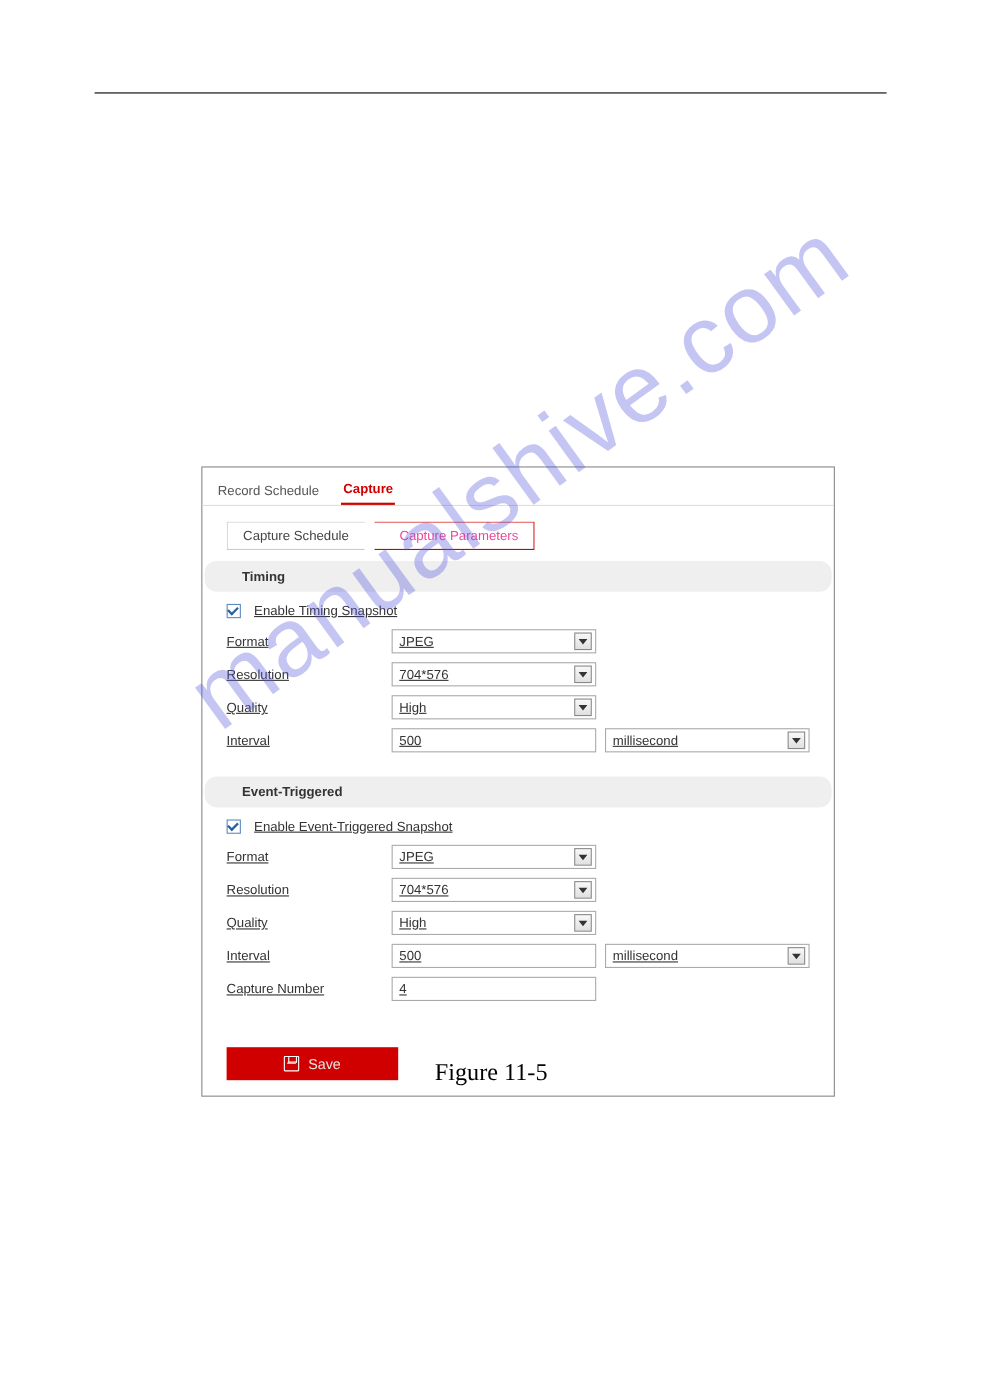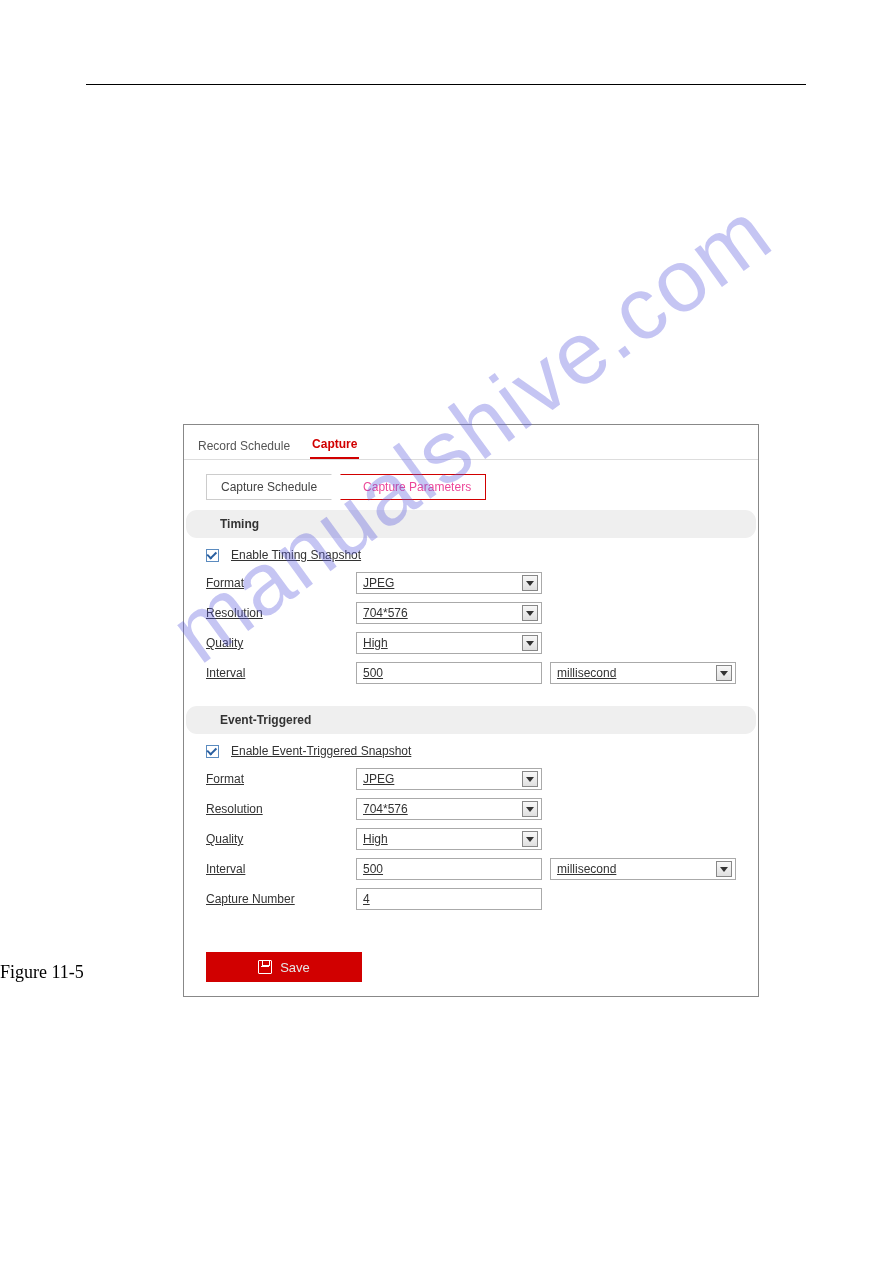--- a/index.html
+++ b/index.html
@@ -177,23 +177,23 @@
     position: absolute;
     bottom: 1px; left: 2px;
     width: 8px; height: 5px;
     border-top: 1.5px solid #fff;
   }
   .caption {
     position: absolute;
     top: 962px;
     left: 0;
     width: 893px;
-    text-align: left;
+    text-align: center;
     font-family: "Times New Roman", serif;
-    font-size: 18px;
+    font-size: 22px;
     color: #000;
   }
   .watermark {
     position: absolute;
     top: 400px;
     left: 120px;
     width: 650px;
     font-size: 88px;
     color: rgba(90, 90, 220, 0.35);
     transform: rotate(-36deg);

